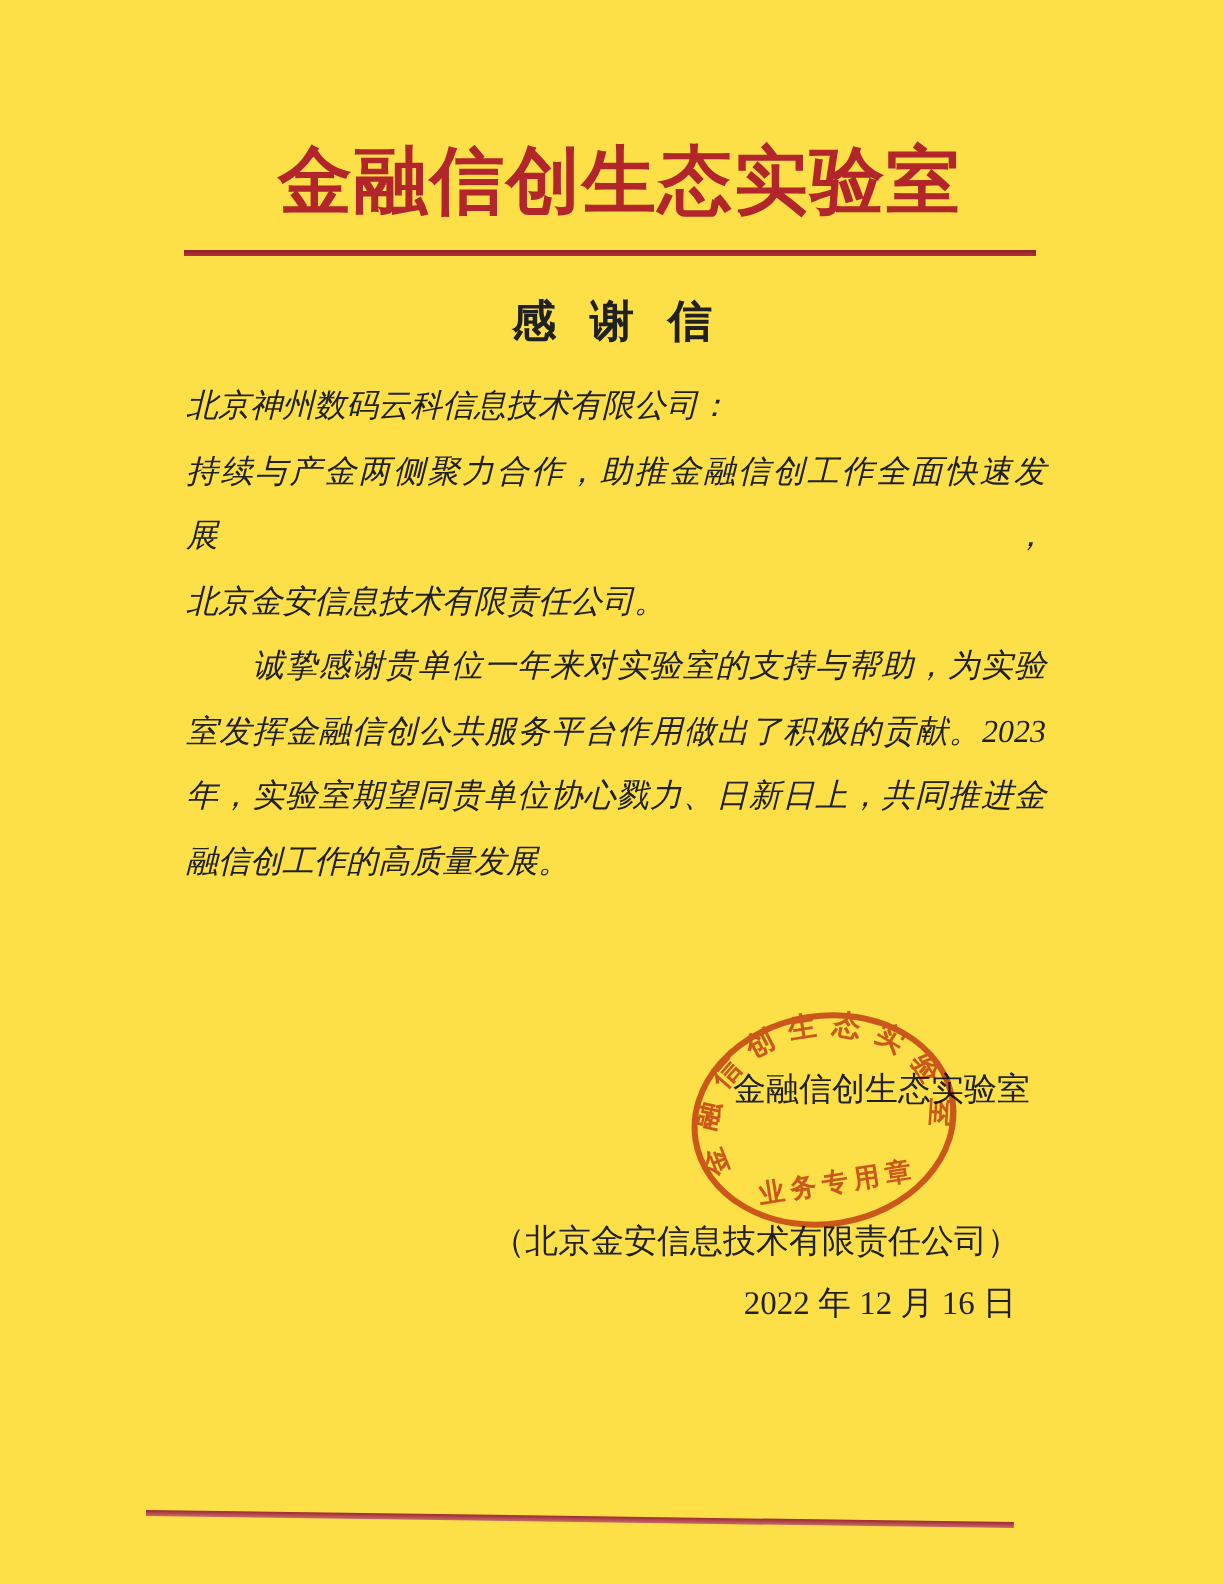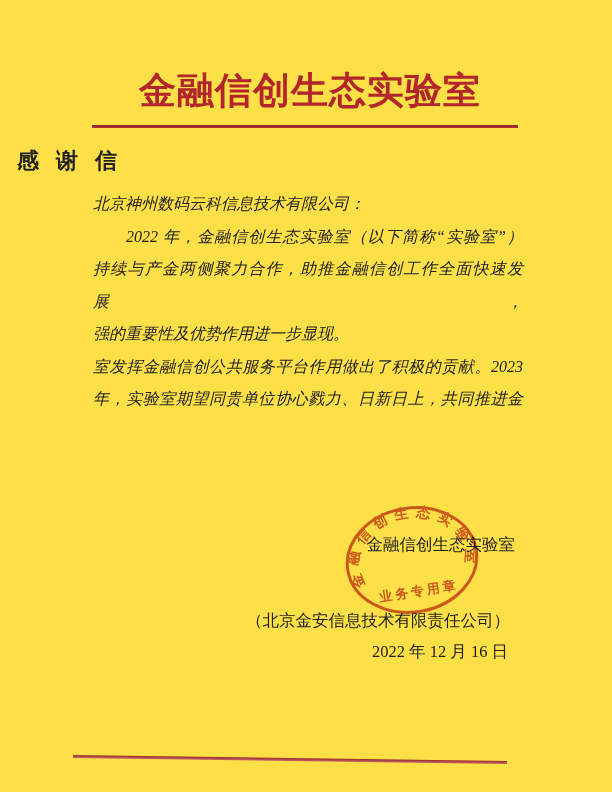--- a/index.html
+++ b/index.html
@@ -13,21 +13,21 @@
     position:absolute;top:66px;left:0;width:100%;text-align:center;
     font-size:37px;font-weight:bold;color:var(--banner-red,#b2262b);
     letter-spacing:1px;padding-left:8px;box-sizing:border-box;white-space:nowrap;
   }
   .banner-rule{
     position:absolute;top:125px;left:92px;width:426px;height:3px;
     background:linear-gradient(to bottom,#8e2226,var(--rule-red,#b23036));
   }
   
   .letter-title{
-    position:absolute;top:146px;left:0;width:100%;text-align:left;
+    position:absolute;top:146px;left:0;width:100%;text-align:center;
     font-size:22px;font-weight:bold;letter-spacing:17px;padding-left:17px;
     box-sizing:border-box;
   }
   
   .body-block{
     position:absolute;top:188px;left:93px;width:430px;
     font-size:16px;line-height:32.5px;font-style:italic;
   }
   .line{min-height:32.5px;}
   .line.j{text-align:justify;text-align-last:justify;text-justify:inter-character;}
@@ -63,25 +63,26 @@
 
 <div class="page">
 
   <div class="banner-title">金融信创生态实验室</div>
   <div class="banner-rule"></div>
 
   <div class="letter-title">感谢信</div>
 
   <div class="body-block">
     <div class="line">北京神州数码云科信息技术有限公司：</div>
-    <div class="line indent j">2022 年，金融信创生态实验室（以下简称“实验室”）</div>
     <div class="line j">持续与产金两侧聚力合作，助推金融信创工作全面快速发展，</div>
-    <div class="line">强的重要性及优势作用进一步显现。</div>
+    <div class="line">北京金安信息技术有限责任公司。</div>
+    <div class="line indent j">诚挚感谢贵单位一年来对实验室的支持与帮助，为实验</div>
     <div class="line j">室发挥金融信创公共服务平台作用做出了积极的贡献。2023</div>
     <div class="line j">年，实验室期望同贵单位协心戮力、日新日上，共同推进金</div>
+    <div class="line">融信创工作的高质量发展。</div>
   </div>
 
   <div class="signature">
     <div class="org">金融信创生态实验室</div>
     <div class="company">（北京金安信息技术有限责任公司）</div>
     <div class="date">2022 年 12 月 16 日</div>
   </div>
 
   <svg class="seal" viewBox="0 0 140 122">
     <g transform="rotate(-9 70 59)">

